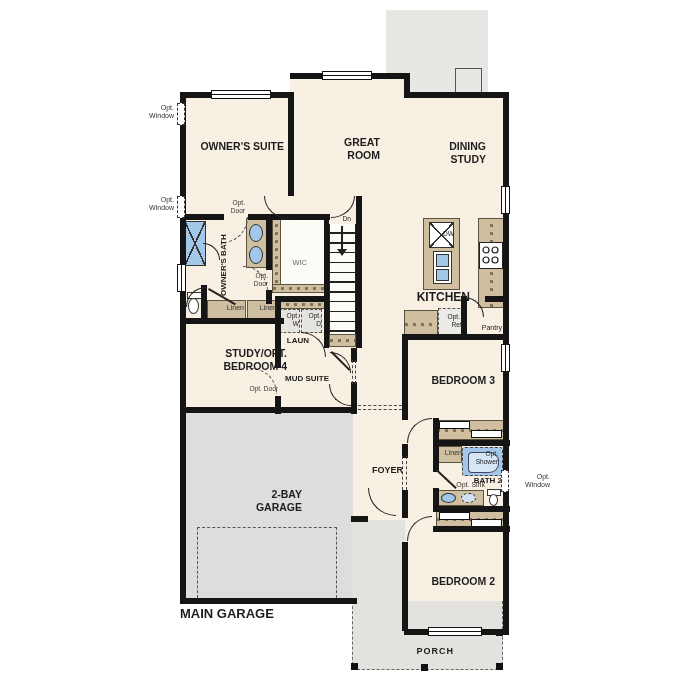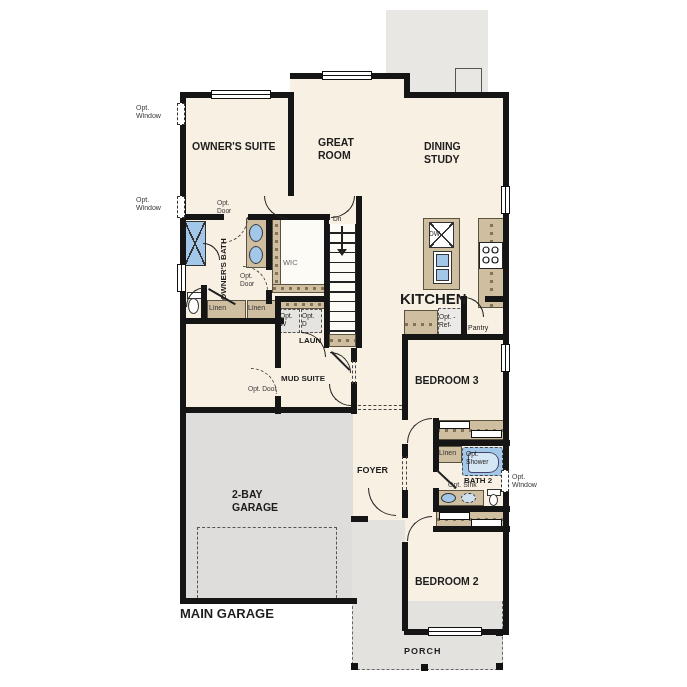--- a/index.html
+++ b/index.html
@@ -21,23 +21,23 @@
         background-image:linear-gradient(to right,transparent 44%,#111 44%,#111 58%,transparent 58%);}
   .winopt{position:absolute;background:#fff;border:1.4px dashed #333;box-sizing:border-box;}
   .arc{position:absolute;box-sizing:border-box;}
   .arc.tl{border-top:1.3px solid #222;border-left:1.3px solid #222;border-top-left-radius:100% 100%;}
   .arc.tr{border-top:1.3px solid #222;border-right:1.3px solid #222;border-top-right-radius:100% 100%;}
   .arc.bl{border-bottom:1.3px solid #222;border-left:1.3px solid #222;border-bottom-left-radius:100% 100%;}
   .arc.br{border-bottom:1.3px solid #222;border-right:1.3px solid #222;border-bottom-right-radius:100% 100%;}
   .arcd.tr{border-top:1.3px dashed #444;border-right:1.3px dashed #444;}
   .arcd.br{border-bottom:1.3px dashed #444;border-right:1.3px dashed #444;}
   .diag{position:absolute;height:1.6px;background:#222;transform-origin:left top;}
-  .lbl{position:absolute;color:#1d1d1d;font-weight:bold;text-align:left;line-height:1.2;}
+  .lbl{position:absolute;color:#1d1d1d;font-weight:bold;text-align:right;line-height:1.2;}
   .lg{font-size:10.5px;}
-  .xl{font-size:15px;}
+  .xl{font-size:12px;}
   .md{font-size:9px;}
   .sm{font-size:8px;}
   .xxs{font-size:6.6px;font-weight:bold;}
   .plain{font-weight:normal;font-size:7.5px;color:#333;}
   .vert{writing-mode:vertical-rl;transform:rotate(180deg);}
   .blue{background:#a3c7e8;}
   .xpat{background-image:
      linear-gradient(to top right,transparent calc(50% - .8px),#333 calc(50% - .8px),#333 calc(50% + .8px),transparent calc(50% + .8px)),
      linear-gradient(to bottom right,transparent calc(50% - .8px),#333 calc(50% - .8px),#333 calc(50% + .8px),transparent calc(50% + .8px));}
   .oval{position:absolute;border:1.2px solid #333;border-radius:50%;box-sizing:border-box;}
@@ -196,21 +196,22 @@
   <div class="abs" style="left:402px;top:456px;width:5px;height:34px;border-left:1.5px dashed #444;border-right:1.5px dashed #444;box-sizing:border-box;"></div>
   <div class="abs" style="left:352px;top:360px;width:4px;height:24px;border-left:1.5px dashed #444;border-right:1.5px dashed #444;box-sizing:border-box;"></div>
 
   <div class="lbl lg" style="left:192px;top:140px;width:92px;">OWNER'S SUITE</div>
   <div class="lbl lg" style="left:318px;top:136px;width:62px;">GREAT ROOM</div>
   <div class="lbl lg" style="left:424px;top:140px;width:62px;">DINING STUDY</div>
   <div class="lbl xl" style="left:400px;top:290px;width:70px;">KITCHEN</div>
   <div class="lbl sm vert" style="left:219px;top:234px;width:16px;height:66px;">OWNER'S BATH</div>
   <div class="lbl plain" style="left:283px;top:258px;width:24px;color:#666;">WIC</div>
   <div class="lbl xxs" style="left:333px;top:215px;width:18px;font-weight:normal;">Dn</div>
-  <div class="lbl sm" style="left:275px;top:336px;width:34px;margin-left:24px;">LAUN</div>
+  <div class="lbl lg" style="left:175px;top:347px;width:112px;">STUDY/OPT. BEDROOM 4</div>
+  <div class="lbl sm" style="left:275px;top:336px;width:34px;">LAUN</div>
   <div class="lbl sm" style="left:281px;top:374px;width:48px;">MUD SUITE</div>
   <div class="lbl md" style="left:357px;top:457px;width:46px;margin-top:8px;">FOYER</div>
   <div class="lbl lg" style="left:232px;top:488px;width:70px;">2-BAY GARAGE</div>
   <div class="lbl lg" style="left:415px;top:374px;width:80px;">BEDROOM 3</div>
   <div class="lbl lg" style="left:415px;top:575px;width:80px;">BEDROOM 2</div>
   <div class="lbl sm" style="left:464px;top:476px;width:38px;">BATH 2</div>
   <div class="lbl plain" style="left:468px;top:324px;width:34px;font-size:7px;color:#222;">Pantry</div>
   <div class="lbl md" style="left:404px;top:646px;width:50px;letter-spacing:1px;">PORCH</div>
   <div class="lbl" style="left:180px;top:606px;width:110px;font-size:13px;text-align:left;">MAIN GARAGE</div>
 

